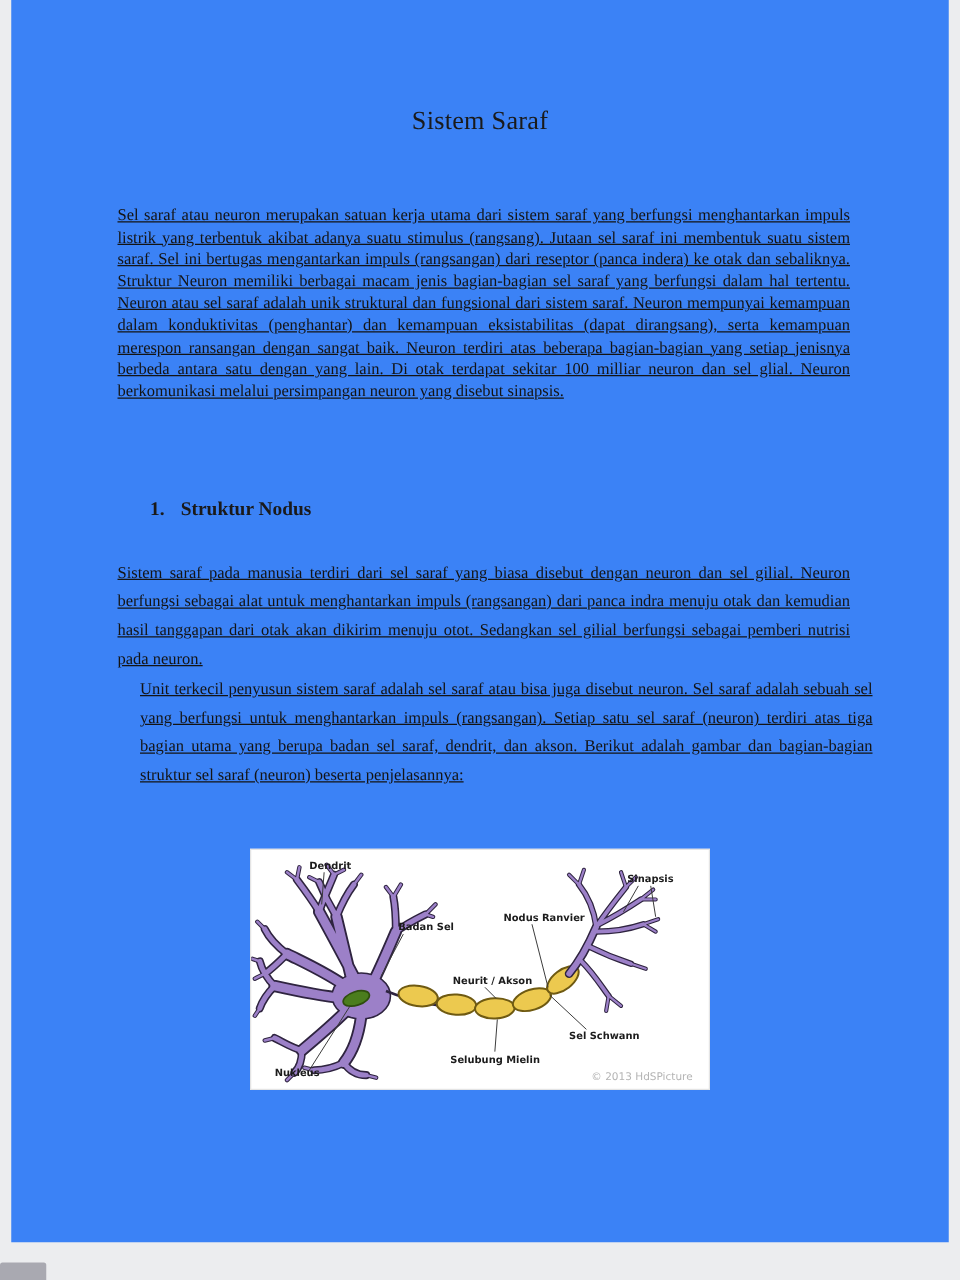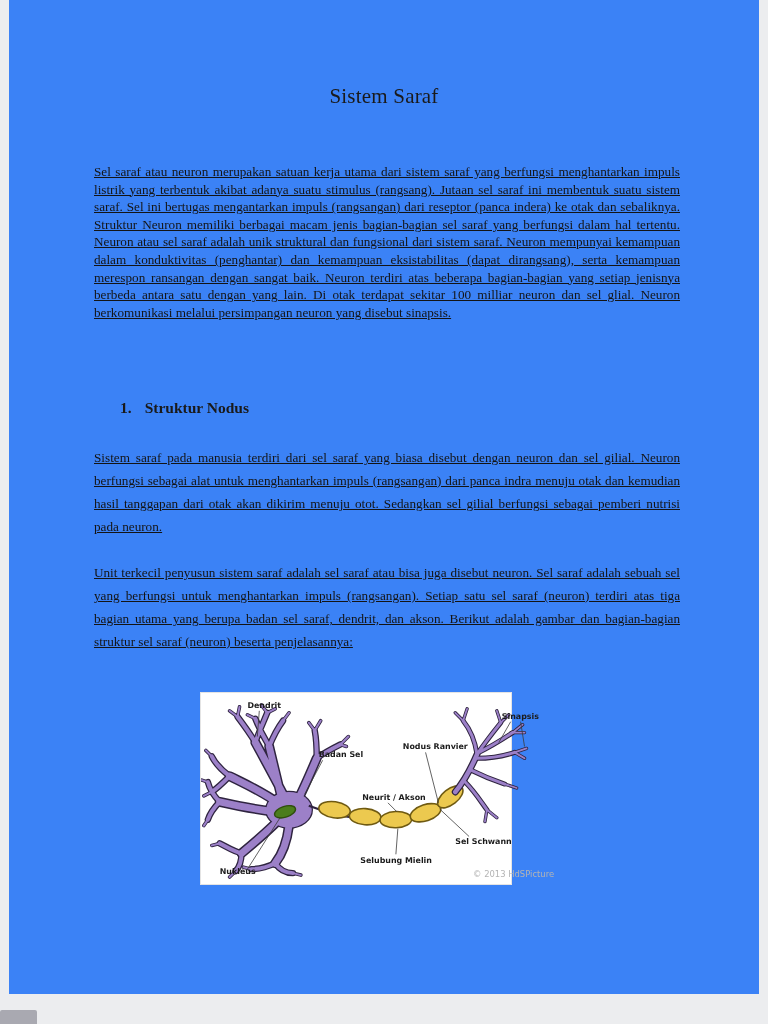--- a/index.html
+++ b/index.html
@@ -17,30 +17,30 @@
     position: absolute; top: 84px; left: 0; width: 100%;
     text-align: center; font-size: 21px; font-weight: 400; letter-spacing: 0.2px;
   }
 
   .para {
     position: absolute; left: 85px; width: 586px;
     font-size: 13.2px; text-align: justify; color: #141414; text-decoration: underline;
   }
   .para-1 { top: 163px; line-height: 17.6px; }
   .para-2 { top: 446px; line-height: 23px; }
-  .para-3 { top: 561px; line-height: 23px; }
+  .para-3 { top: 539px; line-height: 23px; margin-left: 18px; }
 
   .section-heading {
     position: absolute; top: 399px; left: 111px;
     font-size: 15.5px; font-weight: 700; display: flex; gap: 13px;
   }
 
   .figure {
-    position: absolute; top: 679px; left: 191px; width: 312px; height: 193px;
-    background: #ffffff; border: 1px solid #e4e4e4; margin-top: 13px;
+    position: absolute; top: 679px; left: 191px; width: 368px; height: 193px;
+    background: #ffffff; border: 1px solid #e4e4e4;
   }
   .figure svg { display: block; }
 
   
   .nerve-outline { stroke: #2f2440; fill: none; stroke-linecap: round; stroke-linejoin: round; }
   .nerve-fill    { stroke: #9c80c8; fill: none; stroke-linecap: round; stroke-linejoin: round; }
   .w-thick-o  { stroke-width: 10; }   .w-thick-f  { stroke-width: 7; }
   .w-med-o    { stroke-width: 6.5; }  .w-med-f    { stroke-width: 4; }
   .w-twig-o   { stroke-width: 3.6; }  .w-twig-f   { stroke-width: 2; }
   .w-main-o   { stroke-width: 7; }    .w-main-f   { stroke-width: 4.5; }

